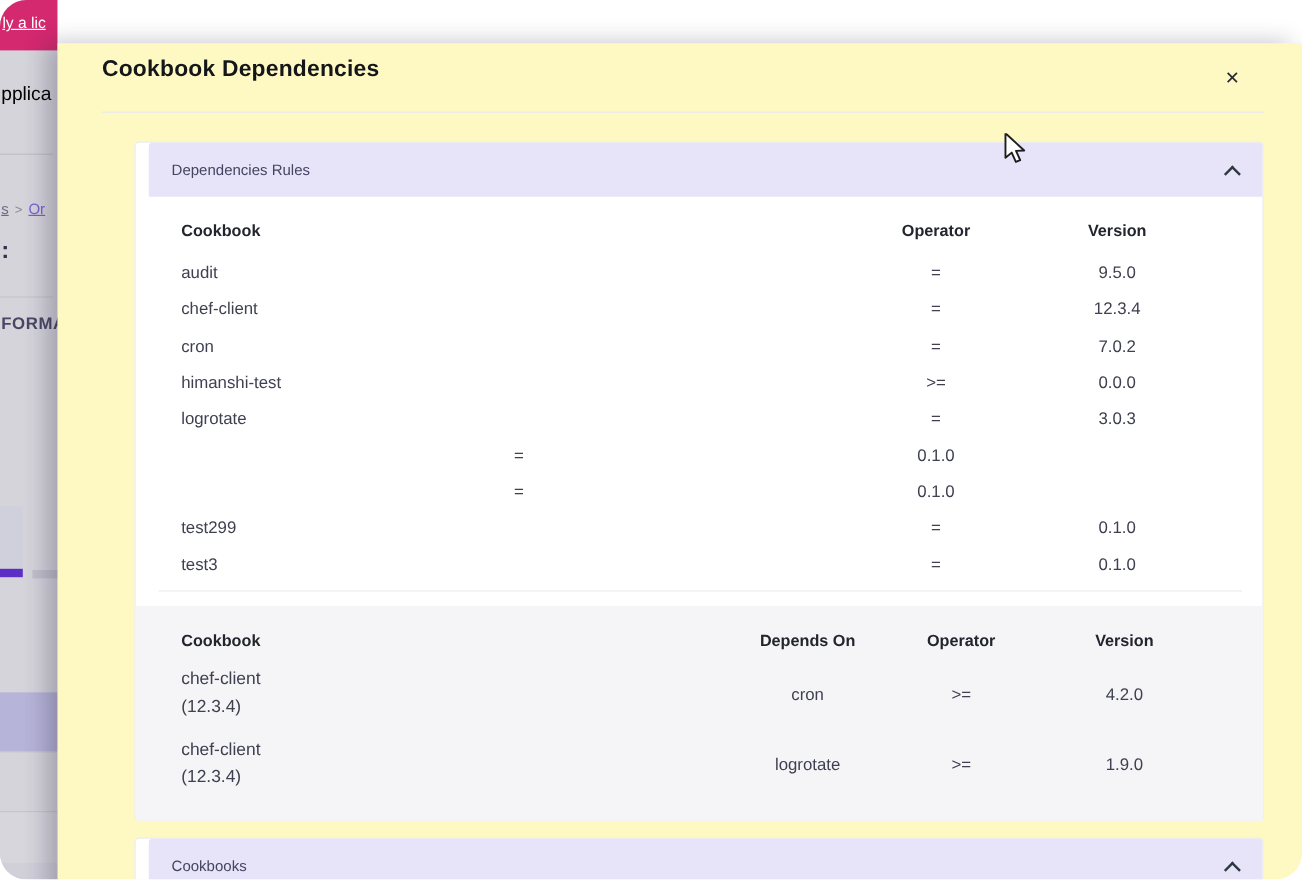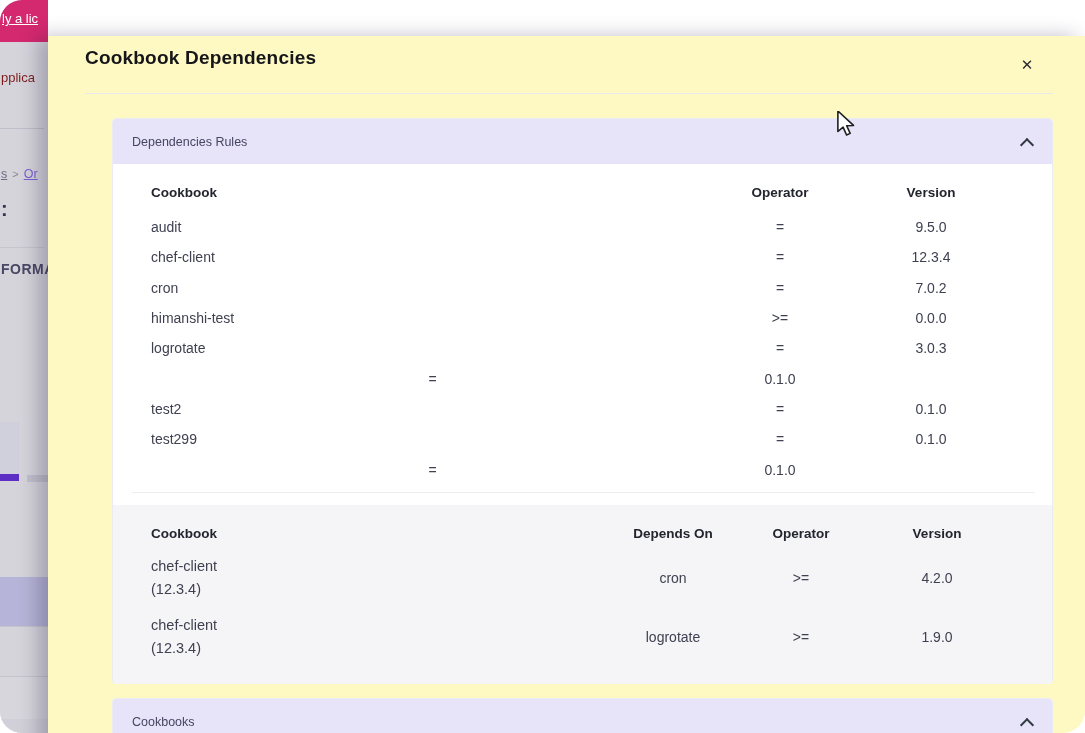--- a/index.html
+++ b/index.html
@@ -5,21 +5,21 @@
   html,body{margin:0;padding:0;}
   #root{
     position:relative;width:1085px;height:733px;overflow:hidden;
     background:#ffffff;font-family:"Liberation Sans",sans-serif;border-radius:22px;
     -webkit-font-smoothing:antialiased;
   }
   
   #bg-strip{position:absolute;left:0;top:0;width:48px;height:733px;background:#d5d4db;overflow:hidden;}
   .bg-banner{position:absolute;left:0;top:0;width:48px;height:42px;background:#d4286f;}
   .bg-banner-link{position:absolute;left:2px;top:11px;font-size:13px;color:#ffffff;text-decoration:underline;white-space:nowrap;}
-  .bg-heading{position:absolute;left:1px;top:70px;font-size:13px;color:#7f1d1d;white-space:nowrap;}
+  .bg-heading{position:absolute;left:1px;top:70px;font-size:16px;color:#000000;white-space:nowrap;}
   .bg-div1{position:absolute;left:0;top:128px;width:44px;height:1px;background:#bfbeca;}
   .bg-crumb{position:absolute;left:1px;top:167px;font-size:12.5px;color:#6f6a85;white-space:nowrap;}
   .bg-crumb .sep{color:#8a8795;margin:0 5px;font-size:11px;}
   .bg-crumb .lnk{color:#7a5fd1;text-decoration:underline;}
   .bg-crumb .pre{text-decoration:underline;}
   .bg-colon{position:absolute;left:1px;top:198px;font-size:20px;font-weight:bold;color:#35324e;}
   .bg-div2{position:absolute;left:0;top:247px;width:44px;height:1px;background:#c6c5cf;}
   .bg-tab{position:absolute;left:1px;top:261px;font-size:14px;font-weight:600;letter-spacing:.5px;color:#4a4765;white-space:nowrap;}
   .bg-panel{position:absolute;left:0;top:422px;width:19px;height:53px;background:#d0cfdc;}
   .bg-tabbar-active{position:absolute;left:0;top:474px;width:19px;height:7px;background:#5c2ec5;}
@@ -30,21 +30,21 @@
   .bg-rowline2{position:absolute;left:0;top:676px;width:48px;height:1px;background:#c4c3ce;}
   .bg-band2{position:absolute;left:0;top:719px;width:48px;height:14px;background:#d1d0d9;}
   
   #modal{position:absolute;left:48px;top:0;width:1037px;height:733px;background:#fef9c3;
     box-shadow:-10px 0 18px rgba(35,33,60,.28);margin-top:36px;}
   #modal-title{position:absolute;left:37px;top:11px;font-size:19px;font-weight:bold;color:#15161a;letter-spacing:.2px;}
   #modal-close{position:absolute;left:968px;top:18px;width:22px;height:22px;display:flex;align-items:center;justify-content:center;
     font-size:15px;color:#2a2b31;cursor:pointer;background:none;border:none;padding:0;}
   #modal-hdr-line{position:absolute;left:37px;top:57px;width:968px;height:1px;background:#e9e9ee;}
   
-  .section{position:absolute;left:64px;width:941px;border:1px solid #ebebf2;border-radius:4px;background:#fff;box-sizing:border-box;}
+  .section{position:absolute;left:64px;width:941px;border:1px solid #ebebf2;border-radius:4px;background:#fff;box-sizing:border-box;padding-left:11px;}
   .sec-header{position:relative;height:45px;background:#e7e4f9;border-radius:3px 3px 0 0;display:flex;align-items:center;cursor:pointer;}
   .sec-title{margin-left:19px;font-size:12.5px;color:#454562;}
   .chev{position:absolute;right:20px;top:50%;width:8px;height:8px;margin-top:-2px;
     border-top:2px solid #2f3740;border-left:2px solid #2f3740;transform:rotate(45deg) translateY(0);}
   #section-rules{top:82px;height:566px;}
   #section-cookbooks{top:662px;height:120px;}
   
   #rules-table{position:absolute;left:0;top:45px;width:100%;}
   .t1-row{display:grid;grid-template-columns:563px 132px 170px;padding-left:38px;height:30.3px;align-items:center;}
   .t1-head{padding-top:14px;height:28px;}
@@ -131,30 +131,30 @@
         <div class="t1-row">
           <div class="cell">logrotate</div>
           <div class="cell ctr">=</div>
           <div class="cell ctr">3.0.3</div>
         </div>
         <div class="t1-row">
           <div class="cell ctr">=</div>
           <div class="cell ctr">0.1.0</div>
         </div>
         <div class="t1-row">
-          <div class="cell">test2</div>
           <div class="cell ctr">=</div>
           <div class="cell ctr">0.1.0</div>
         </div>
         <div class="t1-row">
           <div class="cell">test299</div>
           <div class="cell ctr">=</div>
           <div class="cell ctr">0.1.0</div>
         </div>
         <div class="t1-row">
+          <div class="cell">test3</div>
           <div class="cell ctr">=</div>
           <div class="cell ctr">0.1.0</div>
         </div>
       </div>
 
       <div id="t1-divider"></div>
 
       <div id="depends-table">
         <div class="t2-row t2-head">
           <div class="cell hd">Cookbook</div>

